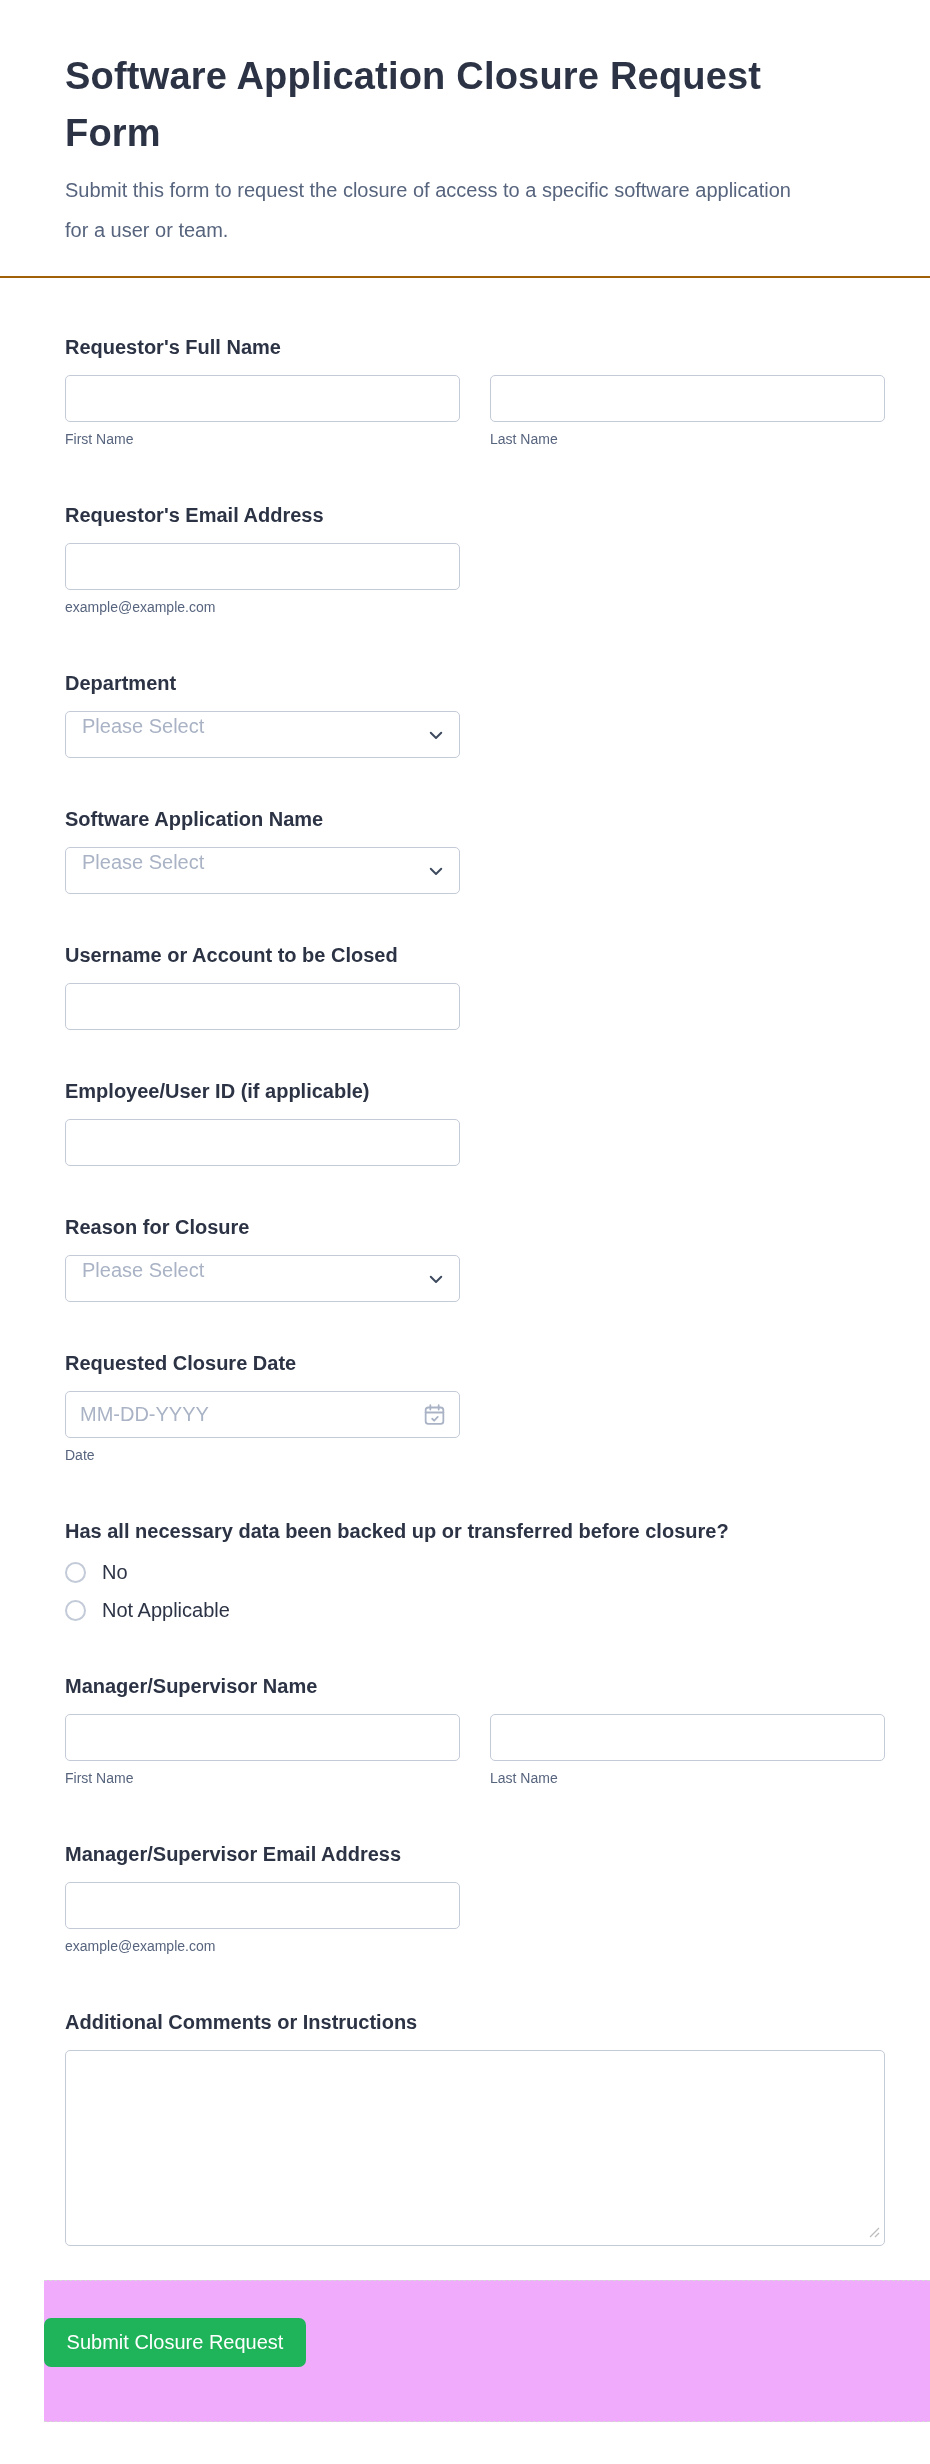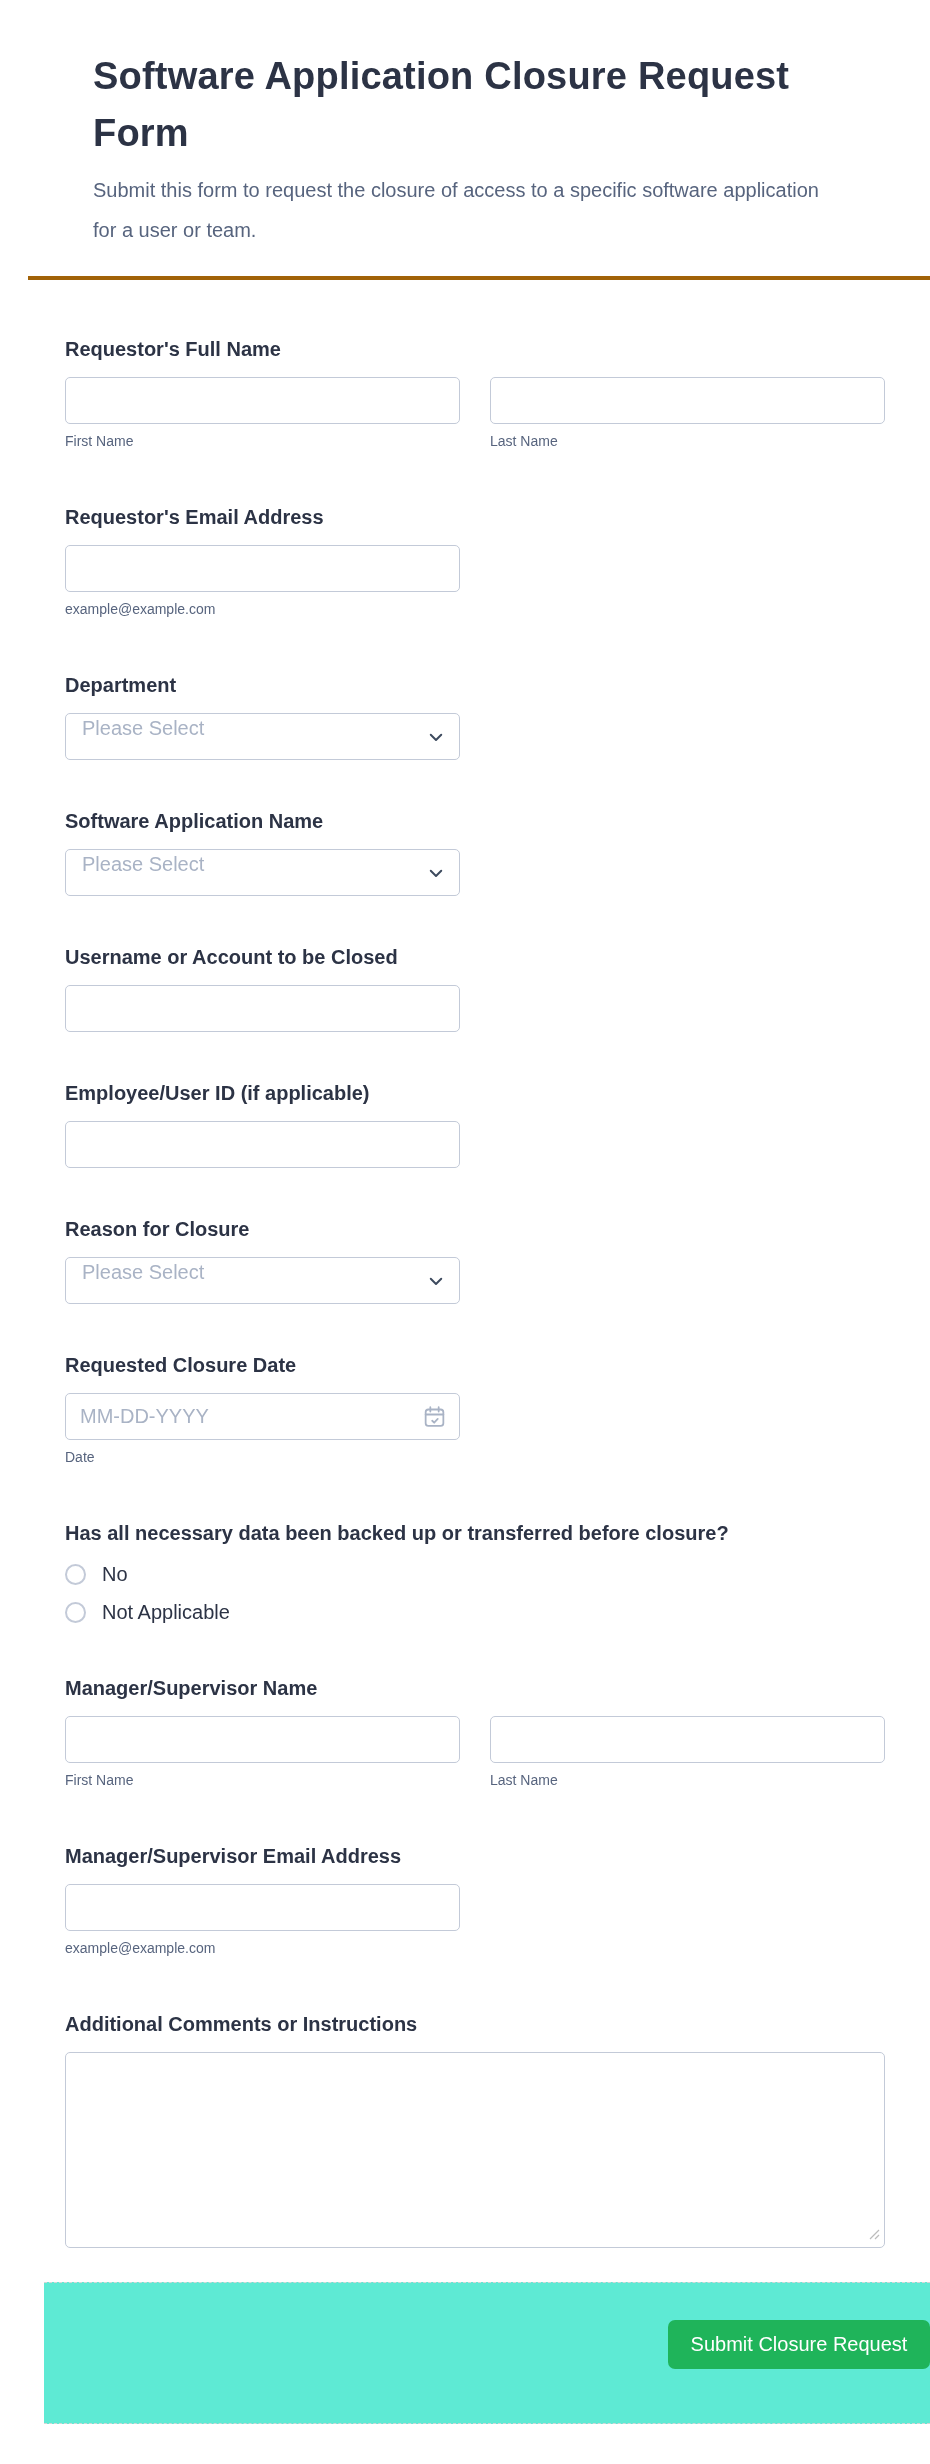--- a/index.html
+++ b/index.html
@@ -4,21 +4,21 @@
 <style>
   * { box-sizing: border-box; }
   html,body { margin:0; padding:0; }
   body {
     width: 930px; height: 2464px; overflow: hidden;
     background: #ffffff;
     font-family: "Liberation Sans", "DejaVu Sans", sans-serif;
     color: #2C3345;
   }
   
-  .form-header { padding: 48px 65px 26px 65px; border-bottom: 4px solid #a16207; margin-left: 28px; }
+  .form-header { padding: 48px 65px 26px 65px; border-bottom: 2px solid #a16207; }
   .page-title {
     margin: 0; max-width: 790px;
     font-size: 38px; line-height: 57px; font-weight: 700; color: #2C3345;
     letter-spacing: 0.2px;
   }
   .page-subtitle {
     margin: 8px 0 0 0; max-width: 745px;
     font-size: 20px; line-height: 40px; color: #57647E;
   }
   
@@ -68,22 +68,22 @@
   .tarea {
     display: block; width: 100%; height: 196px; background: #fff;
     border: 1px solid #C3CAD8; border-radius: 5px;
     padding: 12px 14px; font-family: inherit; font-size: 20px; color: #2C3345;
     resize: none; outline: none;
   }
   .resize-icon { position: absolute; right: 5px; bottom: 8px; pointer-events: none; }
   
   .submit-section {
     border-top: 1px dashed #D6D6D6; border-bottom: 1px dashed #D6D6D6;
-    height: 142px; display: flex; justify-content: flex-end; align-items: flex-start;
-    padding-top: 37px; background: #5eead4; margin-left: 44px;
+    height: 142px; display: flex; justify-content: flex-start; align-items: flex-start;
+    padding-top: 37px; background: #f0abfc; margin-left: 44px;
   }
   .submit-btn {
     width: 262px; height: 49px;
     background: #1FB45A; color: #ffffff;
     font-family: inherit; font-size: 20px; font-weight: 500;
     border: none; border-radius: 7px; cursor: pointer;
   }
 </style>
 </head>
 <body>

